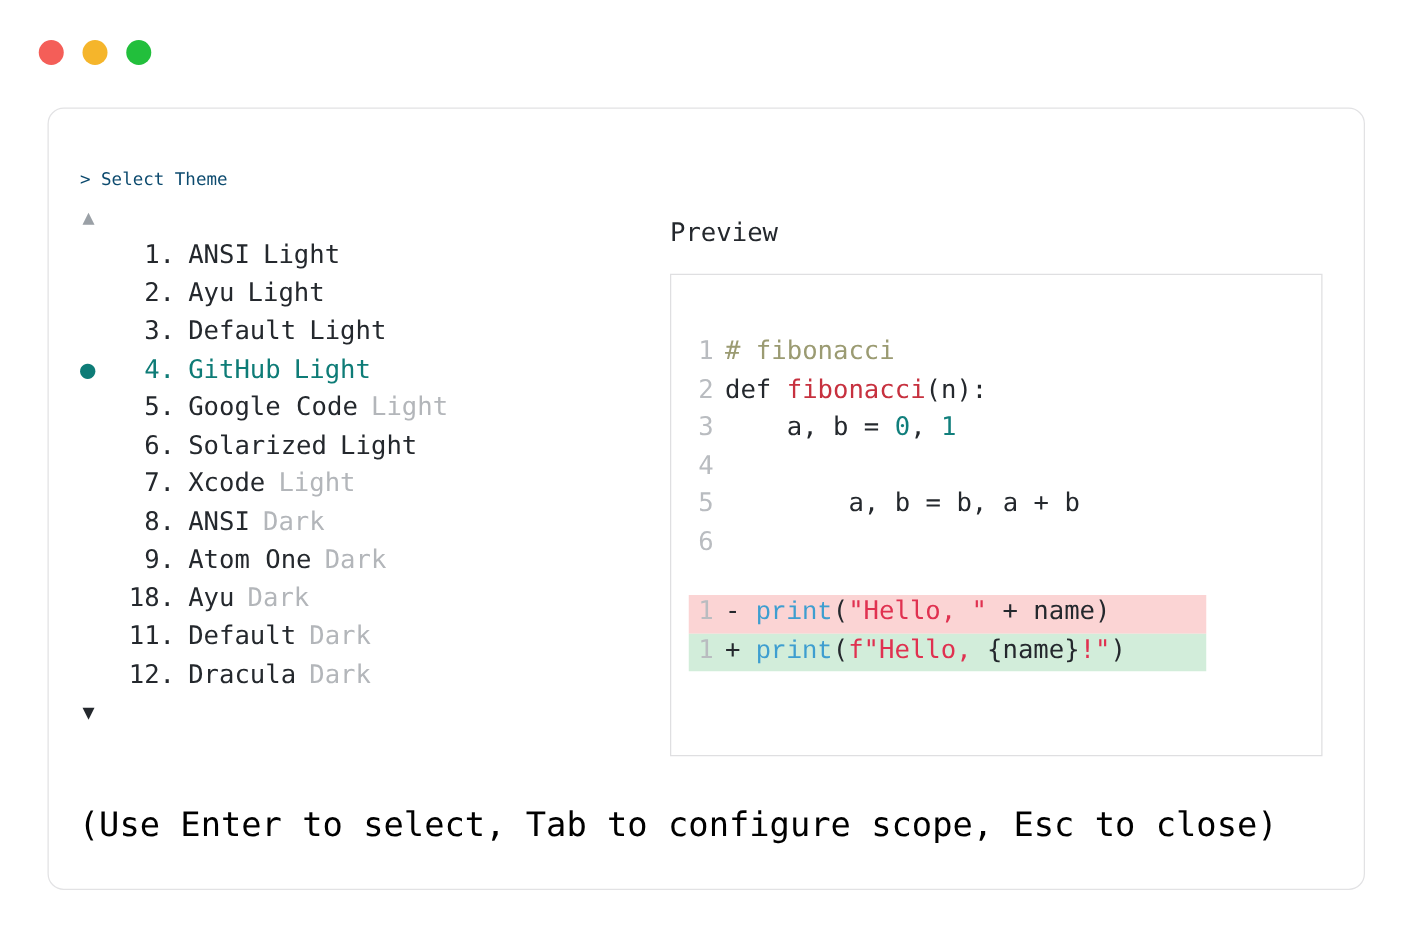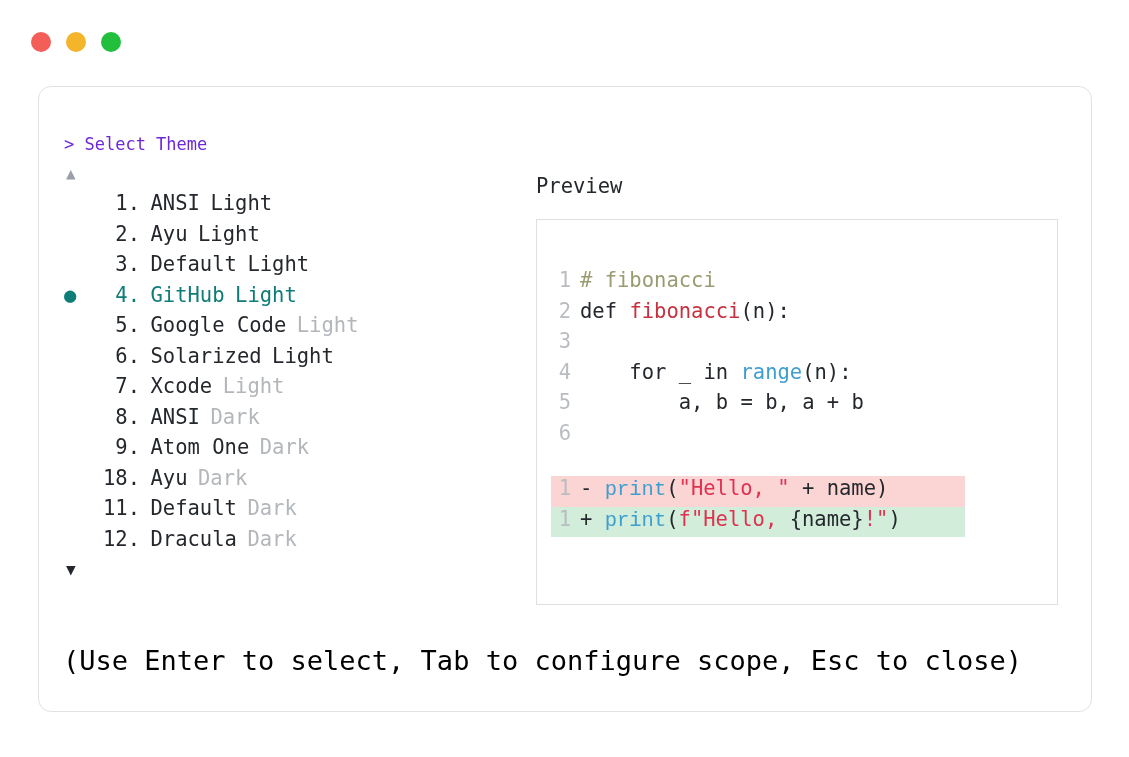--- a/index.html
+++ b/index.html
@@ -49,22 +49,22 @@
   }
 
   
   .left-col {
     position: absolute;
     left: 25px;
     top: 44px;
     width: 470px;
   }
   .prompt-line {
-    font-size: 17px;
-    color: #6d28d9;
+    font-size: 14px;
+    color: #0c4a6e;
     letter-spacing: 0px;
     white-space: pre;
     line-height: 26px;
   }
   .scroll-arrow {
     font-size: 16px;
     line-height: 22px;
     white-space: pre;
     margin-left: 2px;
   }
@@ -211,22 +211,22 @@
     </div>
 
     <div class="hint">(Use Enter to select, Tab to configure scope, Esc to close)</div>
 
     <div class="right-col">
       <div class="preview-label">Preview</div>
       <div class="code-box">
         <div class="code-inner" id="code-inner">
             <div class="code-line"><span class="gutter">1</span><span class="code-text"><span class="tok-comment"># fibonacci</span></span></div>
             <div class="code-line"><span class="gutter">2</span><span class="code-text"><span class="tok-plain">def </span><span class="tok-func">fibonacci</span><span class="tok-plain">(n):</span></span></div>
-            <div class="code-line"><span class="gutter">3</span></div>
-            <div class="code-line"><span class="gutter">4</span><span class="code-text"><span class="tok-plain">    for _ in </span><span class="tok-builtin">range</span><span class="tok-plain">(n):</span></span></div>
+            <div class="code-line"><span class="gutter">3</span><span class="code-text"><span class="tok-plain">    a, b = </span><span class="tok-num">0</span><span class="tok-plain">, </span><span class="tok-num">1</span></span></div>
+            <div class="code-line"><span class="gutter">4</span></div>
             <div class="code-line"><span class="gutter">5</span><span class="code-text"><span class="tok-plain">        a, b = b, a + b</span></span></div>
             <div class="code-line"><span class="gutter">6</span></div>
             <div class="blank-line"></div>
             <div class="diff-line diff-del"><span class="gutter">1</span><span class="code-text"><span class="tok-plain">- </span><span class="tok-call">print</span><span class="tok-plain">(</span><span class="tok-str">"Hello, "</span><span class="tok-plain"> + name)</span></span></div>
             <div class="diff-line diff-add"><span class="gutter">1</span><span class="code-text"><span class="tok-plain">+ </span><span class="tok-call">print</span><span class="tok-plain">(</span><span class="tok-str">f"Hello, </span><span class="tok-plain">{name}</span><span class="tok-str">!"</span><span class="tok-plain">)</span></span></div>
           </div>
       </div>
     </div>
 
   </div>

